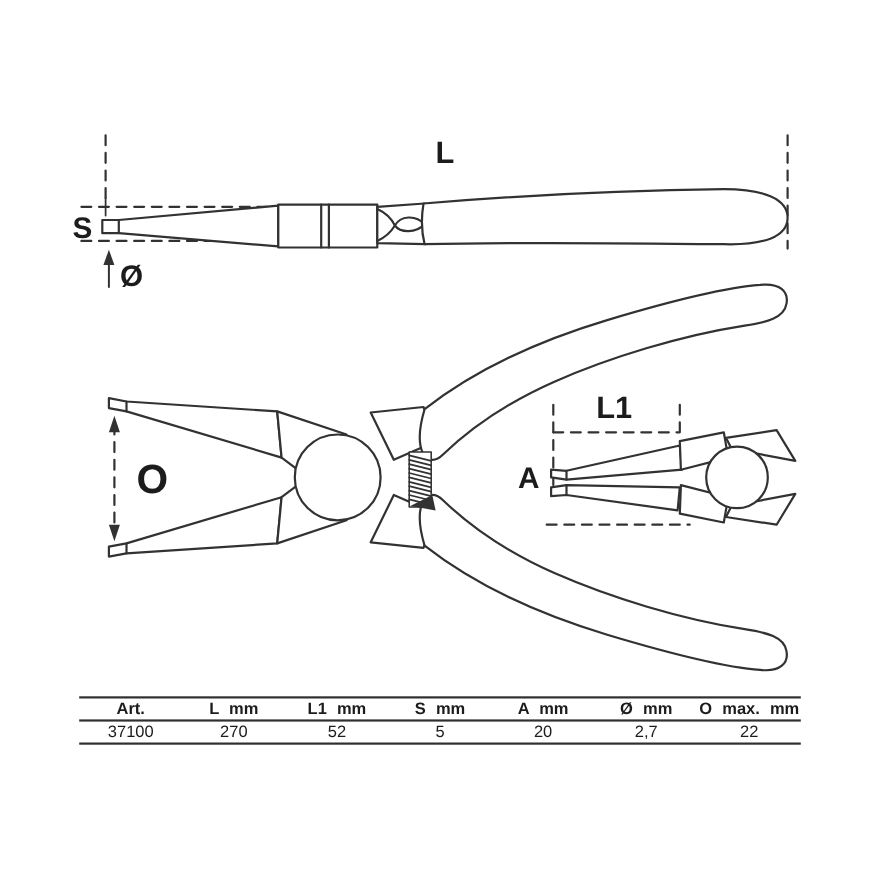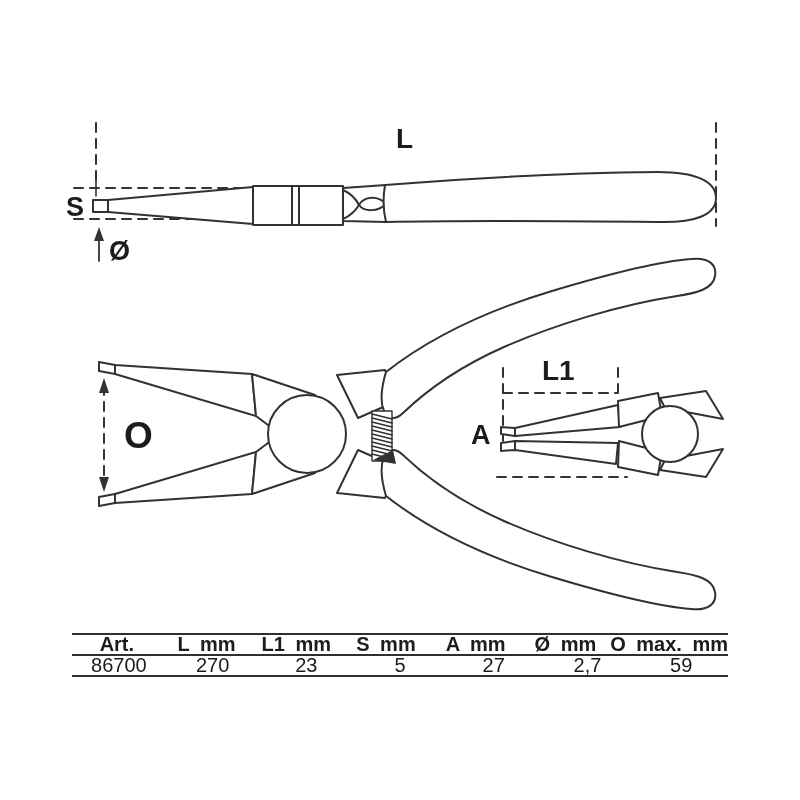--- a/index.html
+++ b/index.html
@@ -26,21 +26,21 @@
   }
   .spec-row{display:flex;align-items:center;height:19px;}
   .spec-row.header{
     border-bottom:2px solid #2f2f2f;
     font-weight:bold;
     height:19px;
   }
   .spec-cell{
     flex:1 1 0;
     text-align:center;
-    font-size:20px;
+    font-size:15px;
     line-height:19px;
     word-spacing:5px;
     white-space:nowrap;
   }
 </style>
 </head>
 <body>
 
 <div class="stage">
 
@@ -171,23 +171,23 @@
     <div class="spec-row header">
       <div class="spec-cell">Art.</div>
       <div class="spec-cell">L mm</div>
       <div class="spec-cell">L1 mm</div>
       <div class="spec-cell">S mm</div>
       <div class="spec-cell">A mm</div>
       <div class="spec-cell">Ø mm</div>
       <div class="spec-cell">O max. mm</div>
     </div>
     <div class="spec-row">
-      <div class="spec-cell">86700</div>
+      <div class="spec-cell">37100</div>
       <div class="spec-cell">270</div>
-      <div class="spec-cell">23</div>
+      <div class="spec-cell">52</div>
       <div class="spec-cell">5</div>
-      <div class="spec-cell">27</div>
+      <div class="spec-cell">20</div>
       <div class="spec-cell">2,7</div>
-      <div class="spec-cell">59</div>
+      <div class="spec-cell">22</div>
     </div>
   </div>
 
 </div>
 
 </body></html>

